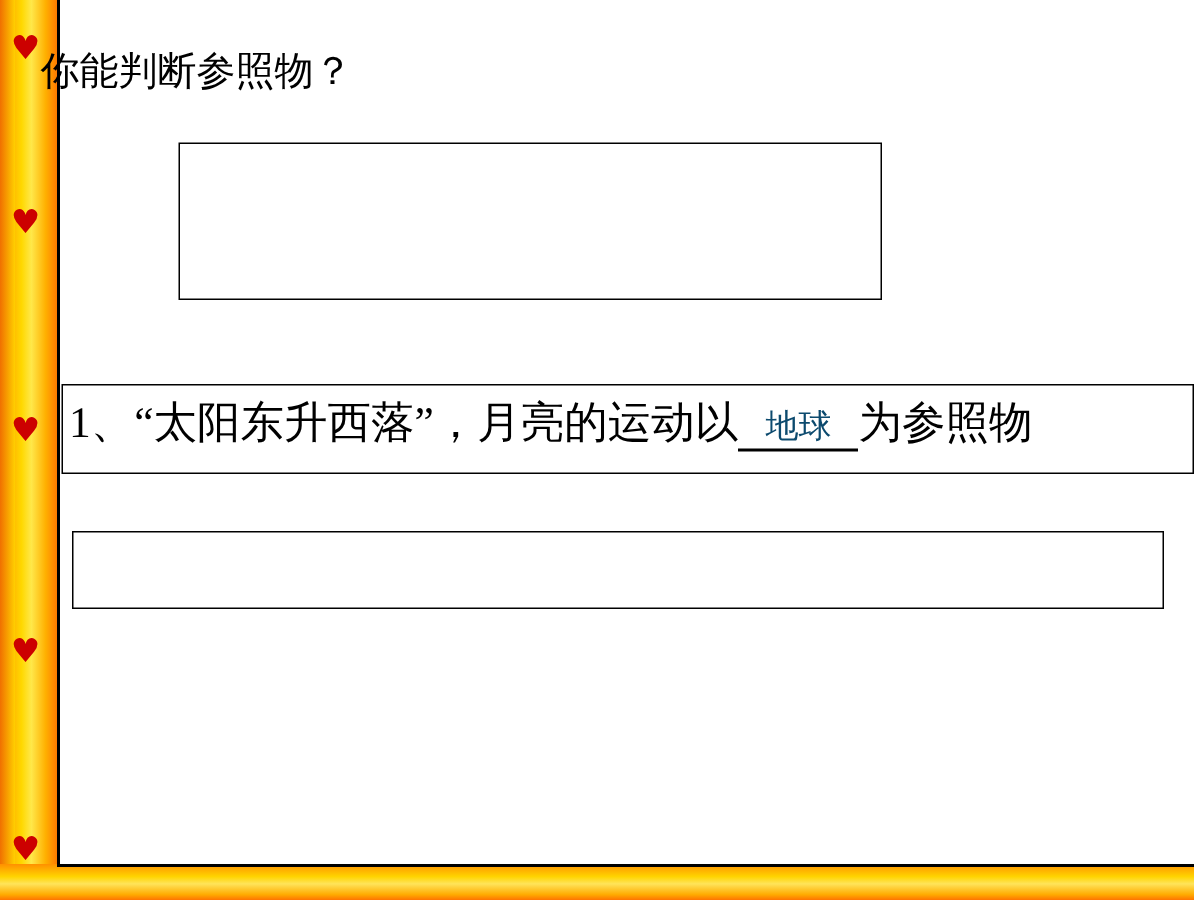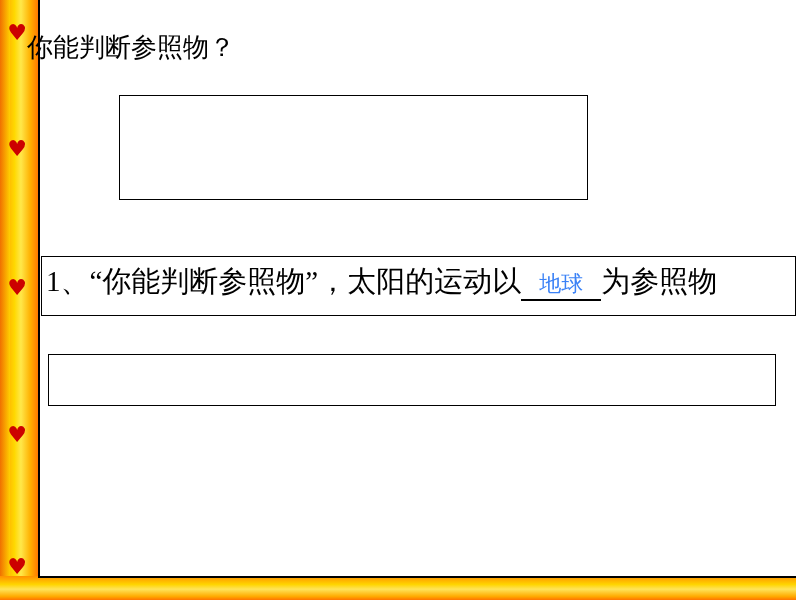--- a/index.html
+++ b/index.html
@@ -143,21 +143,21 @@
   }
   #stmt2-text {
     left: 55px;
     top: 360px;
     font-size: 28px;
   }
   .blank {
     display: inline-block;
     position: relative;
     text-align: center;
-    color: #3b82f6;
+    color: #0c4a6e;
     border-bottom: 2px solid #000000;
     vertical-align: baseline;
   }
   #blank1 {
     width: 80px;
     font-size: 22px;
     font-family: "DejaVu Sans", sans-serif;
   }
   #blank2 {
     width: 74px;
@@ -185,18 +185,18 @@
   <div class="content-area"></div>
   <div class="vline"></div>
   <div class="hline"></div>
   <div class="band-right-edge"></div>
 
   <div class="title-box"></div>
   <div class="title-text">你能判断参照物？</div>
 
   <div class="stmt-box" id="stmt1"></div>
   <div class="stmt-line" id="stmt1-text">
-    <span>1、</span><span>“你能判断参照物”，太阳的运动以</span><span class="blank" id="blank1">地球</span><span>为参照物</span>
+    <span>1、</span><span>“太阳东升西落”，月亮的运动以</span><span class="blank" id="blank1">地球</span><span>为参照物</span>
   </div>
 
   <div class="stmt-box" id="stmt2"></div>
 
 </div>
 
 </body></html>

